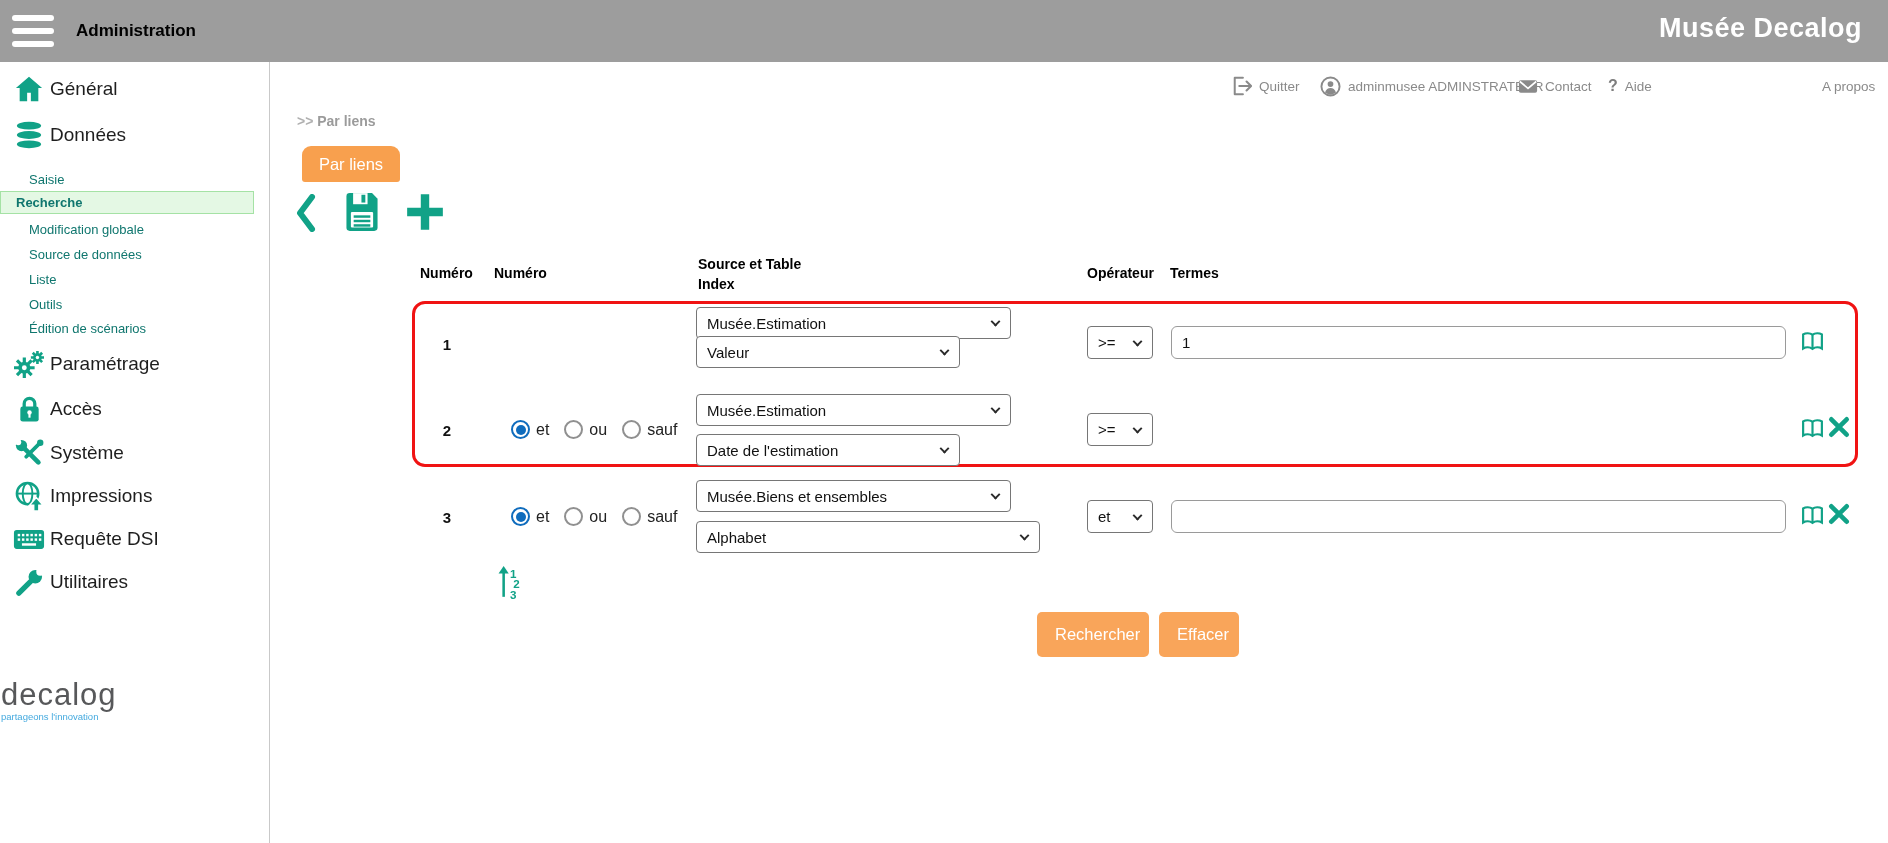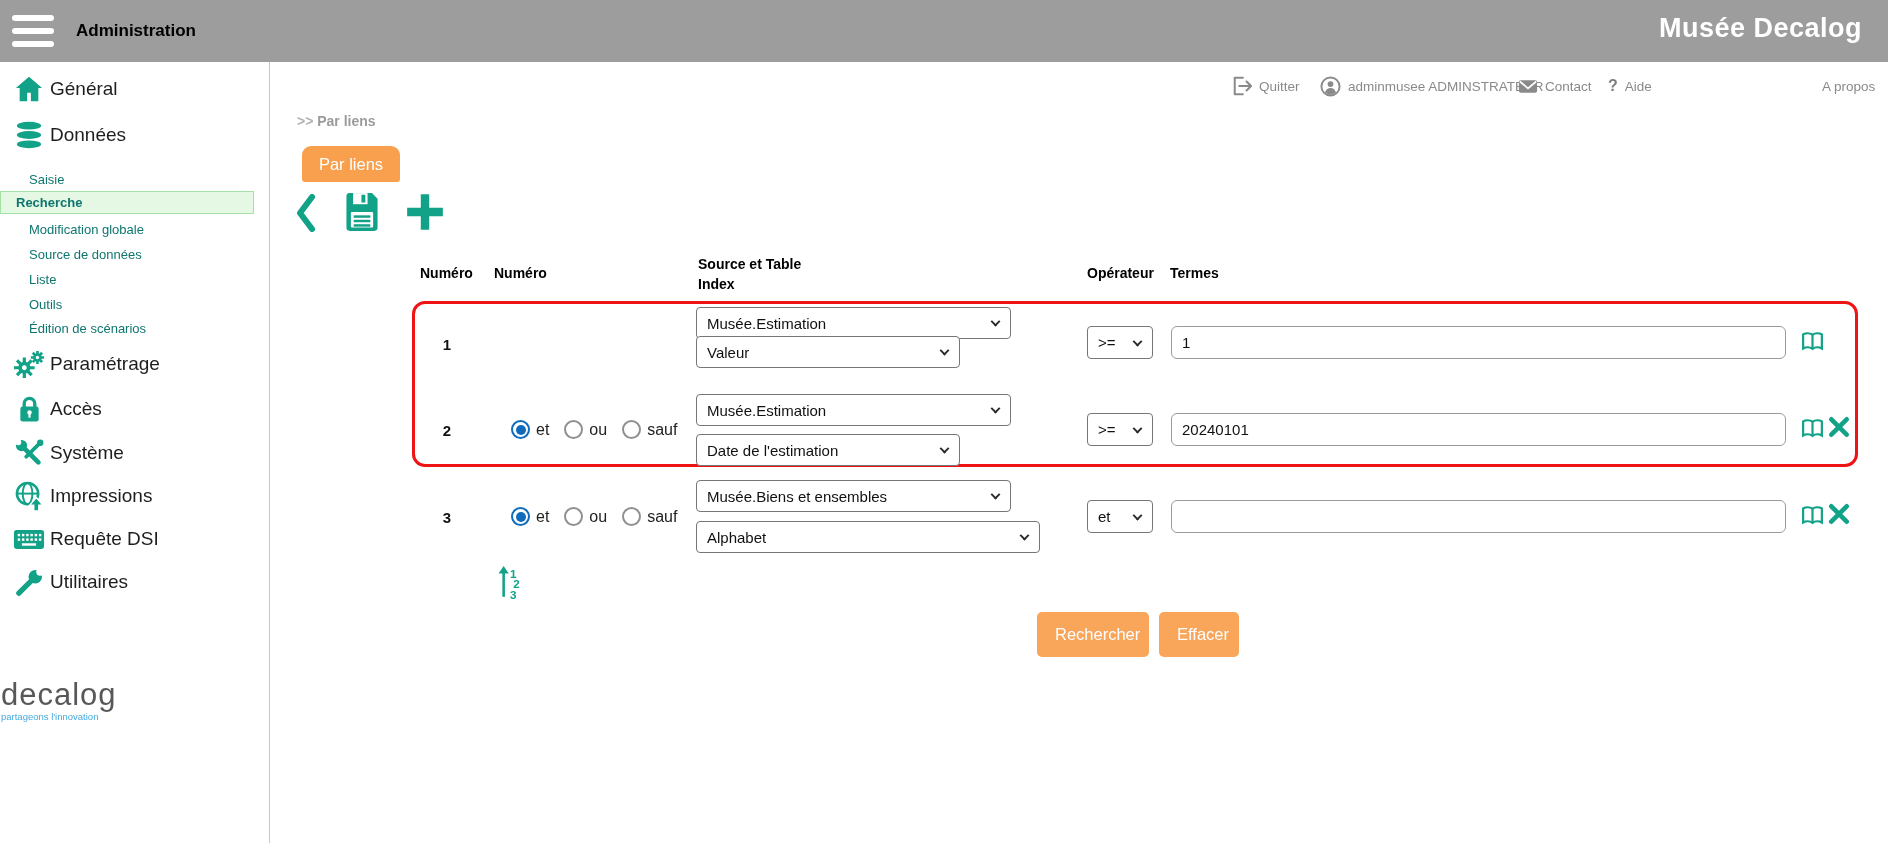--- a/index.html
+++ b/index.html
@@ -343,21 +343,20 @@
     <span class="chev"></span>
   </div>
   <div class="sel" style="left:696px;top:434px;width:264px;height:32px">
     <span>Date de l'estimation</span>
     <span class="chev"></span>
   </div>
   <div class="sel" style="left:1087px;top:413px;width:66px;height:33px">
     <span>&gt;=</span>
     <span class="chev"></span>
   </div>
-  <input class="tinput" style="left: 1171px; top: 413px; width: 615px; height: 33px;" value="20240101">
   <span class="icbtn" style="left:1800px;top:418px">
     <svg width="25" height="21" viewBox="0 0 24 20">
       <path d="M12 3.5C9.5 1.7 5.5 1.7 3 3.2v13.6c2.5-1.5 6.5-1.5 9 .3 2.5-1.8 6.5-1.8 9-.3V3.2c-2.5-1.5-6.5-1.5-9 .3z" fill="none" stroke="#11a287" stroke-width="2.1"></path>
       <path d="M12 3.5v13.6" stroke="#11a287" stroke-width="2.1"></path>
     </svg>
   </span>
   <span class="icbtn" style="left:1828px;top:416px">
     <svg width="22" height="22" viewBox="0 0 20 20">
       <path d="M3 3l14 14M17 3L3 17" stroke="#11a287" stroke-width="4.2" stroke-linecap="round"></path>
     </svg>

